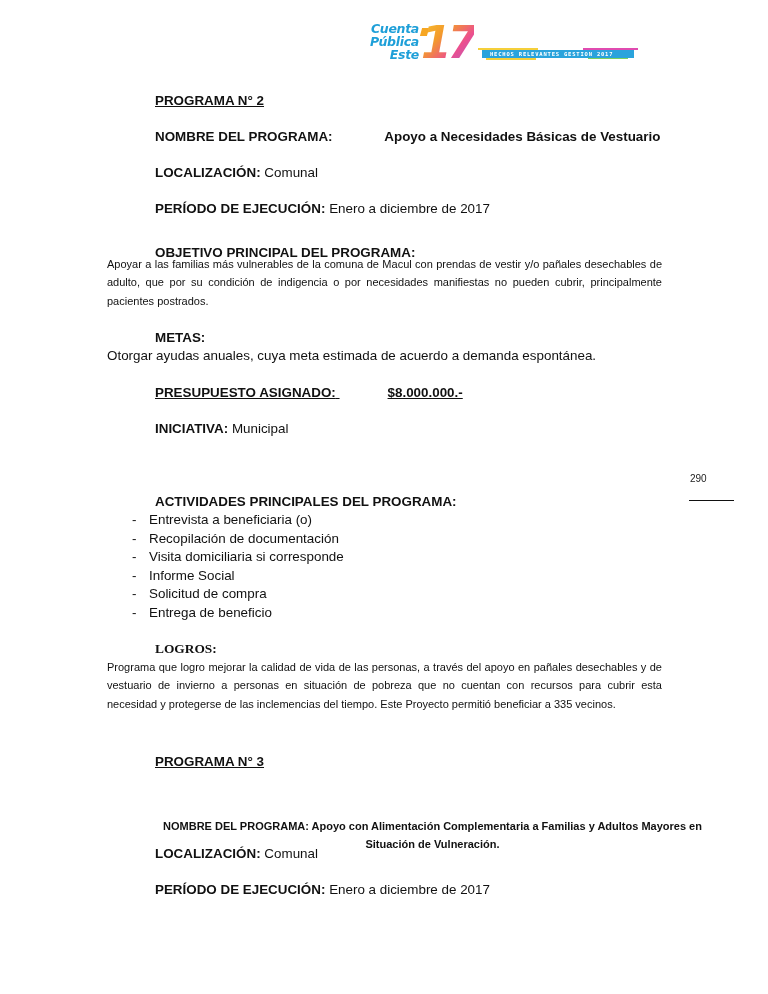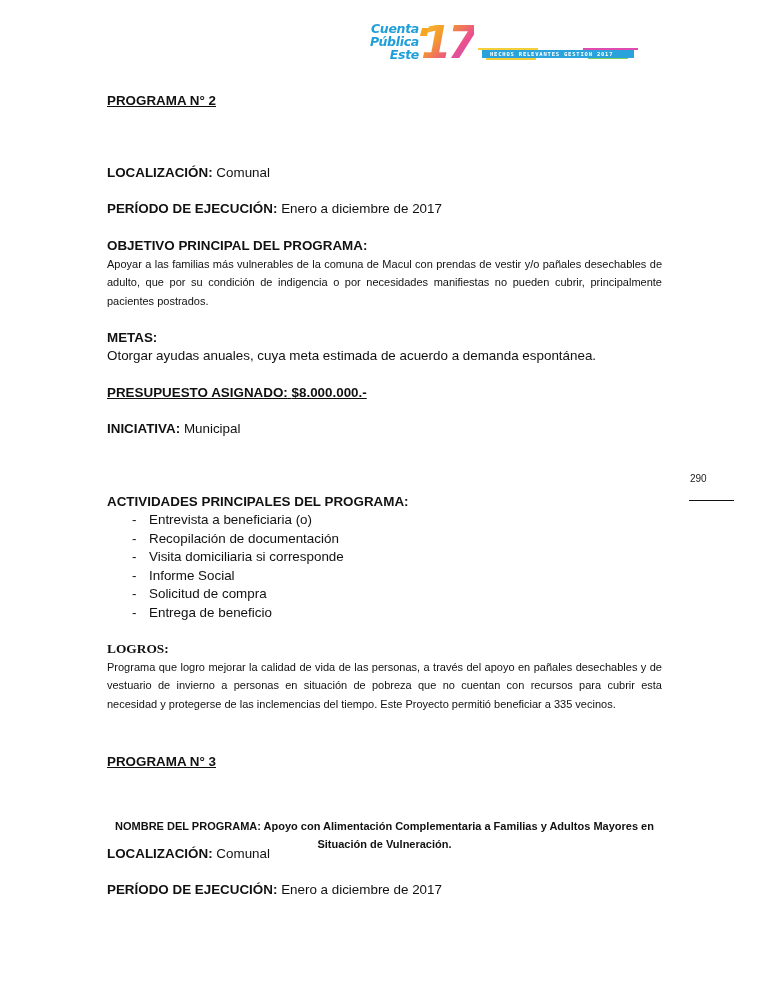--- a/index.html
+++ b/index.html
@@ -21,21 +21,21 @@
   .banner-bar { position:absolute; left:4px; top:2px; width:152px; height:8px; background:#2aa3dc; }
   .banner-text { position:absolute; left:12px; top:2px; font-family:"DejaVu Sans Mono", monospace;
     font-size:5.5px; line-height:8px; color:#ffffff; letter-spacing:0.8px; font-weight:bold; }
   .banner-line-y { position:absolute; left:0; top:0; width:60px; height:2px; background:#f5cf3a; }
   .banner-line-p { position:absolute; right:0; top:0; width:55px; height:2px; background:#e04bb0; }
   .banner-line-y2 { position:absolute; left:8px; top:10px; width:50px; height:2px; background:#f5cf3a; }
   .banner-line-g { position:absolute; right:10px; top:10px; width:40px; height:1px; background:#7ccf5f; }
 
   
   .t { position:absolute; left:107px; font-size:13.4px; line-height:18px; white-space:nowrap; }
-  .b { font-weight:bold; }
+  .b { font-weight:bold;margin-left:48px; }
   .u { text-decoration:underline; }
   .para { position:absolute; left:107px; width:555px; font-size:11px; line-height:18.3px;
           text-align:justify; }
   .list { position:absolute; left:107px; margin:0; padding:0; list-style:none; font-size:13.4px; line-height:18.5px; }
   .list li { position:relative; padding-left:42px; }
   .list li .dash { position:absolute; left:25px; }
 
   .page-num { position:absolute; left:690px; top:473px; font-size:10px; line-height:12px; color:#222; }
   .page-rule { position:absolute; left:689px; top:500px; width:45px; height:1px; background:#111; }
 </style>
@@ -57,32 +57,36 @@
       <div class="banner-line-p"></div>
       <div class="banner-bar"></div>
       <div class="banner-text">HECHOS RELEVANTES GESTION 2017</div>
       <div class="banner-line-y2"></div>
       <div class="banner-line-g"></div>
     </div>
   </div>
 
   <div class="t b u" style="top:92px;">PROGRAMA N° 2</div>
 
+  <div class="t" style="top:128px;">
+    <span class="b">NOMBRE DEL PROGRAMA:</span>
+    <span class="b">Apoyo a Necesidades Básicas de Vestuario</span>
+  </div>
 
   <div class="t" style="top:164px;">
     <span class="b">LOCALIZACIÓN:</span>
     <span>Comunal</span>
   </div>
 
   <div class="t" style="top:200px;">
     <span class="b">PERÍODO DE EJECUCIÓN:</span>
     <span>Enero a diciembre de 2017</span>
   </div>
 
-  <div class="t b" style="top:237px;text-align:right;">OBJETIVO PRINCIPAL DEL PROGRAMA:</div>
+  <div class="t b" style="top:244px;text-align:right;">OBJETIVO PRINCIPAL DEL PROGRAMA:</div>
   <div class="para" style="top:255px;">Apoyar a las familias más vulnerables de la comuna de Macul con prendas de vestir y/o pañales desechables de adulto, que por su condición de indigencia o por necesidades manifiestas no pueden cubrir, principalmente pacientes postrados.</div>
 
   <div class="t b" style="top:329px;">METAS:</div>
   <div class="t" style="top:347px;">Otorgar ayudas anuales, cuya meta estimada de acuerdo a demanda espontánea.</div>
 
   <div class="t" style="top:384px;text-decoration:underline;">
     <span class="b">PRESUPUESTO ASIGNADO:</span>
     <span class="b">$8.000.000.-</span>
   </div>
 

